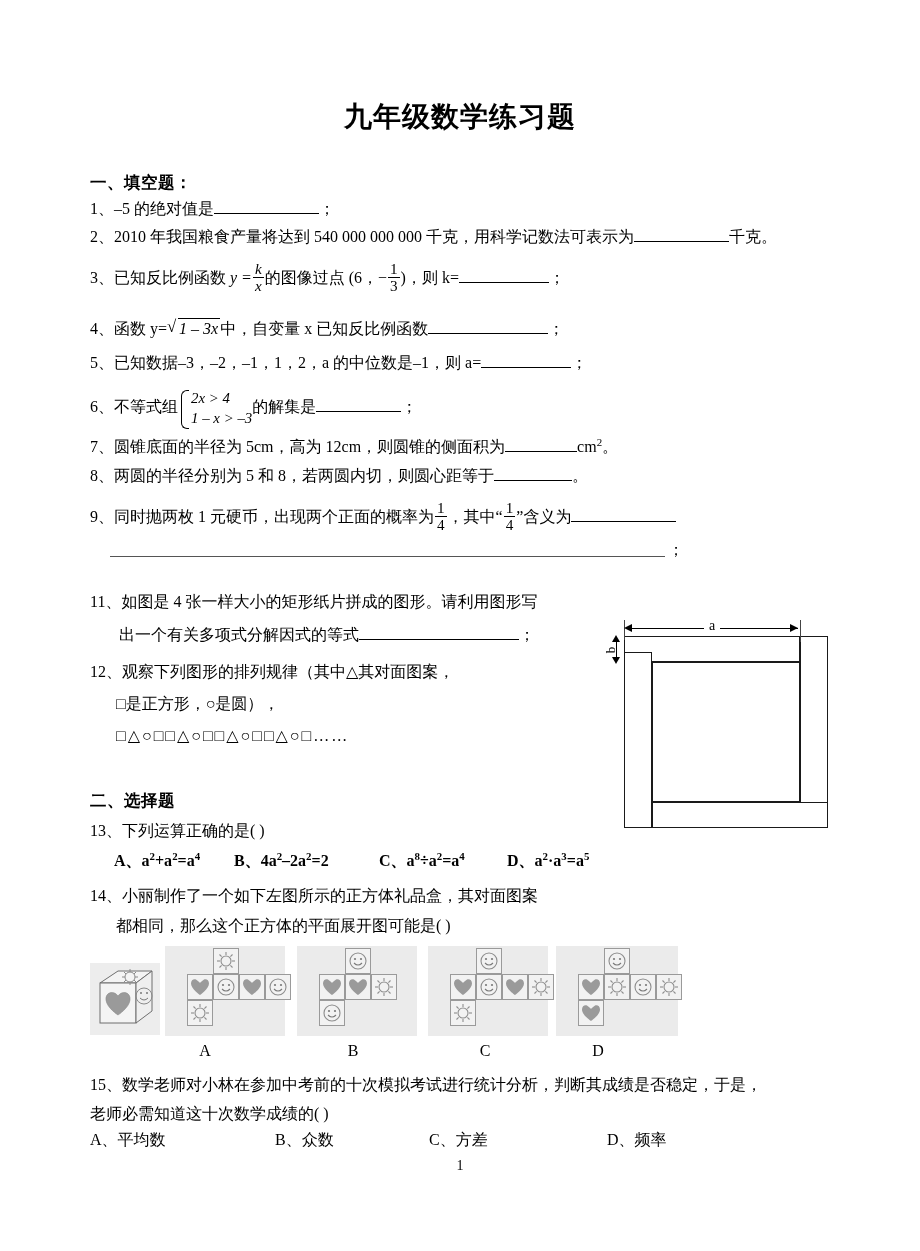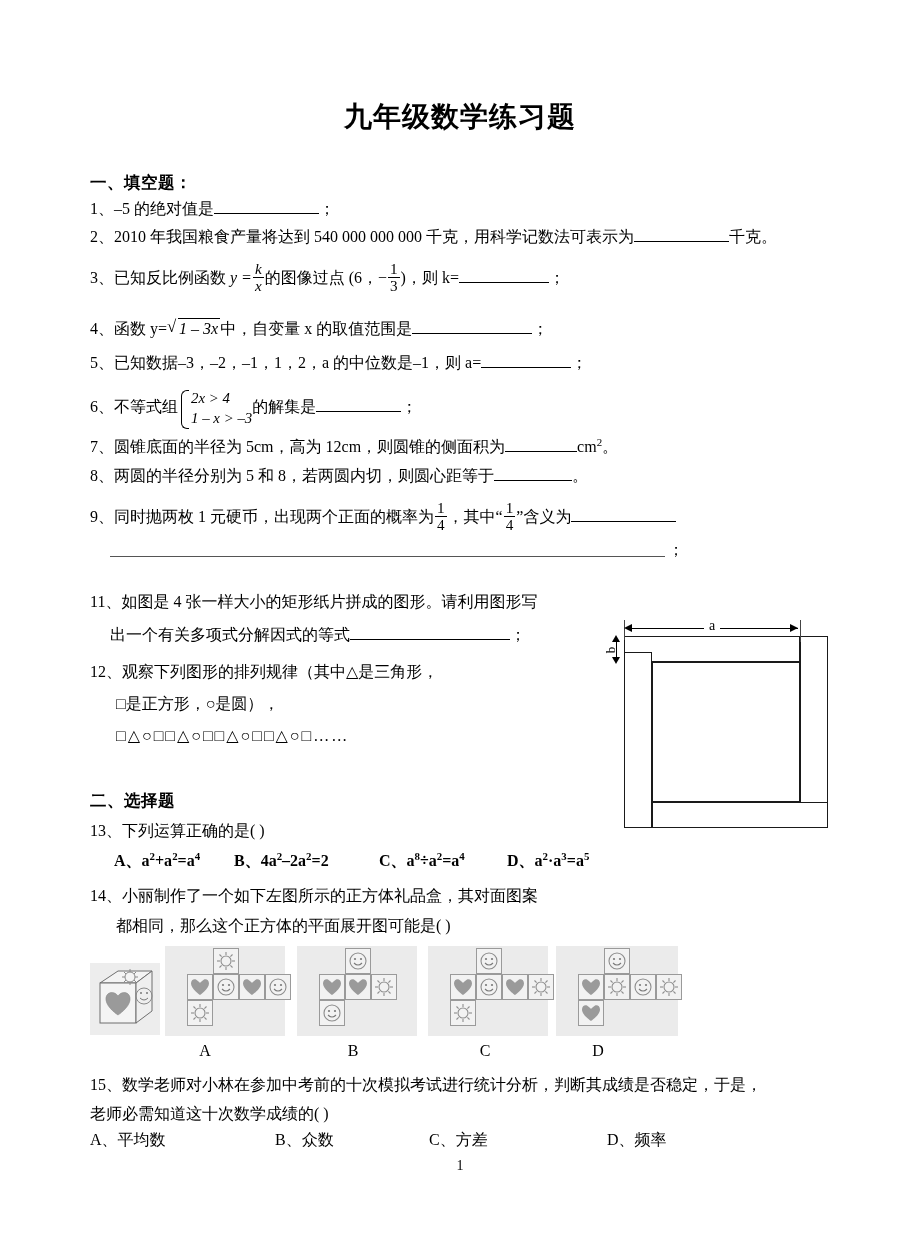--- a/index.html
+++ b/index.html
@@ -150,21 +150,21 @@
   <div class="q" style="left:90px; top:227px;">
     <span>2、</span><span>2010 年我国粮食产量将达到 540 000 000 000 千克，用科学记数法可表示为</span><span class="blank" style="width:95px;"></span><span>千克。</span>
   </div>
 
   <div class="q" style="left:90px; top:261px;">
     <span>3、</span><span>已知反比例函数</span>
     <span class="ital">y =</span><span class="frac"><span class="num ital">k</span><span class="den ital">x</span></span><span>的图像过点 (6，</span><span>−</span><span class="frac"><span class="num">1</span><span class="den">3</span></span><span>)，则 k=</span><span class="blank" style="width:90px;"></span><span>；</span>
   </div>
 
   <div class="q" style="left:90px; top:318px;">
-    <span>4、</span><span>函数 y=</span><span class="sqrt"><span class="radicand ital">1 – 3x</span></span><span>中，自变量 x 的取值范围是</span><span class="blank" style="width:120px;"></span><span>；</span>
+    <span>4、</span><span>函数 y=</span><span class="sqrt"><span class="radicand ital">1 – 3x</span></span><span>中，自变量 x 已知反比例函数</span><span class="blank" style="width:120px;"></span><span>；</span>
   </div>
 
   <div class="q" style="left:90px; top:353px;">
     <span>5、</span><span>已知数据–3，–2，–1，1，2，a 的中位数是–1，则 a=</span><span class="blank" style="width:90px;"></span><span>；</span>
   </div>
 
   <div class="q" style="left:90px; top:389px;">
     <span>6、</span><span>不等式组</span><span class="system"><span class="row ital">2x &gt; 4</span><span class="row ital">1 – x &gt; –3</span></span><span>的解集是</span><span class="blank" style="width:85px;"></span><span>；</span>
   </div>
 
@@ -179,21 +179,21 @@
   <div class="q" style="left:90px; top:500px;">
     <span>9、</span><span>同时抛两枚 1 元硬币，出现两个正面的概率为</span><span class="frac"><span class="num">1</span><span class="den">4</span></span><span>，其中“</span><span class="frac"><span class="num">1</span><span class="den">4</span></span><span>”含义为</span><span class="blank" style="width:105px;"></span>
   </div>
   <div class="blank-line" style="left:110px; top:556px; width:555px;"></div>
   <div class="q" style="left:668px; top:540px;">；</div>
 
 
   <div class="q" style="left:90px; top:592px;">
     <span>11、</span><span>如图是 4 张一样大小的矩形纸片拼成的图形。请利用图形写</span>
   </div>
-  <div class="q" style="left:110px; top:625px;">
+  <div class="q" style="left:119px; top:625px;">
     <span>出一个有关多项式分解因式的等式</span><span class="blank" style="width:160px;"></span><span>；</span>
   </div>
 
   <div class="fig11" style="left:622px; top:618px; width:208px; height:212px;">
 
     <div class="ghost" style="left:2px; top:18px; width:204px; height:192px;"></div>
 
     <div class="rect" style="left:2px; top:18px; width:176px; height:26px;"></div>
 
     <div class="rect" style="left:178px; top:18px; width:28px; height:176px;"></div>
@@ -223,21 +223,21 @@
     <div style="position:absolute; left:-10px; top:17px; width:0; height:0;
                 border-left:4px solid transparent; border-right:4px solid transparent;
                 border-bottom:7px solid #000;"></div>
     <div style="position:absolute; left:-10px; top:39px; width:0; height:0;
                 border-left:4px solid transparent; border-right:4px solid transparent;
                 border-top:7px solid #000;"></div>
     <div class="lbl-b" style="left:-14px; top:24px;">b</div>
   </div>
 
   <div class="q" style="left:90px; top:662px;">
-    <span>12、</span><span>观察下列图形的排列规律（其中△是三角形，</span>
+    <span>12、</span><span>观察下列图形的排列规律（其中△其对面图案，</span>
   </div>
   <div class="q" style="left:116px; top:694px;">□是正方形，○是圆），</div>
   <div class="q shape-row" style="left:116px; top:726px;">□△○□□△○□□△○□□△○□……</div>
 
   <div class="section-head" style="left:90px; top:790px;">二、选择题</div>
 
   <div class="q" style="left:90px; top:821px;">
     <span>13、</span><span>下列运算正确的是(        )</span>
   </div>
   <div class="q" style="left:114px; top:851px;font-weight:bold;">

